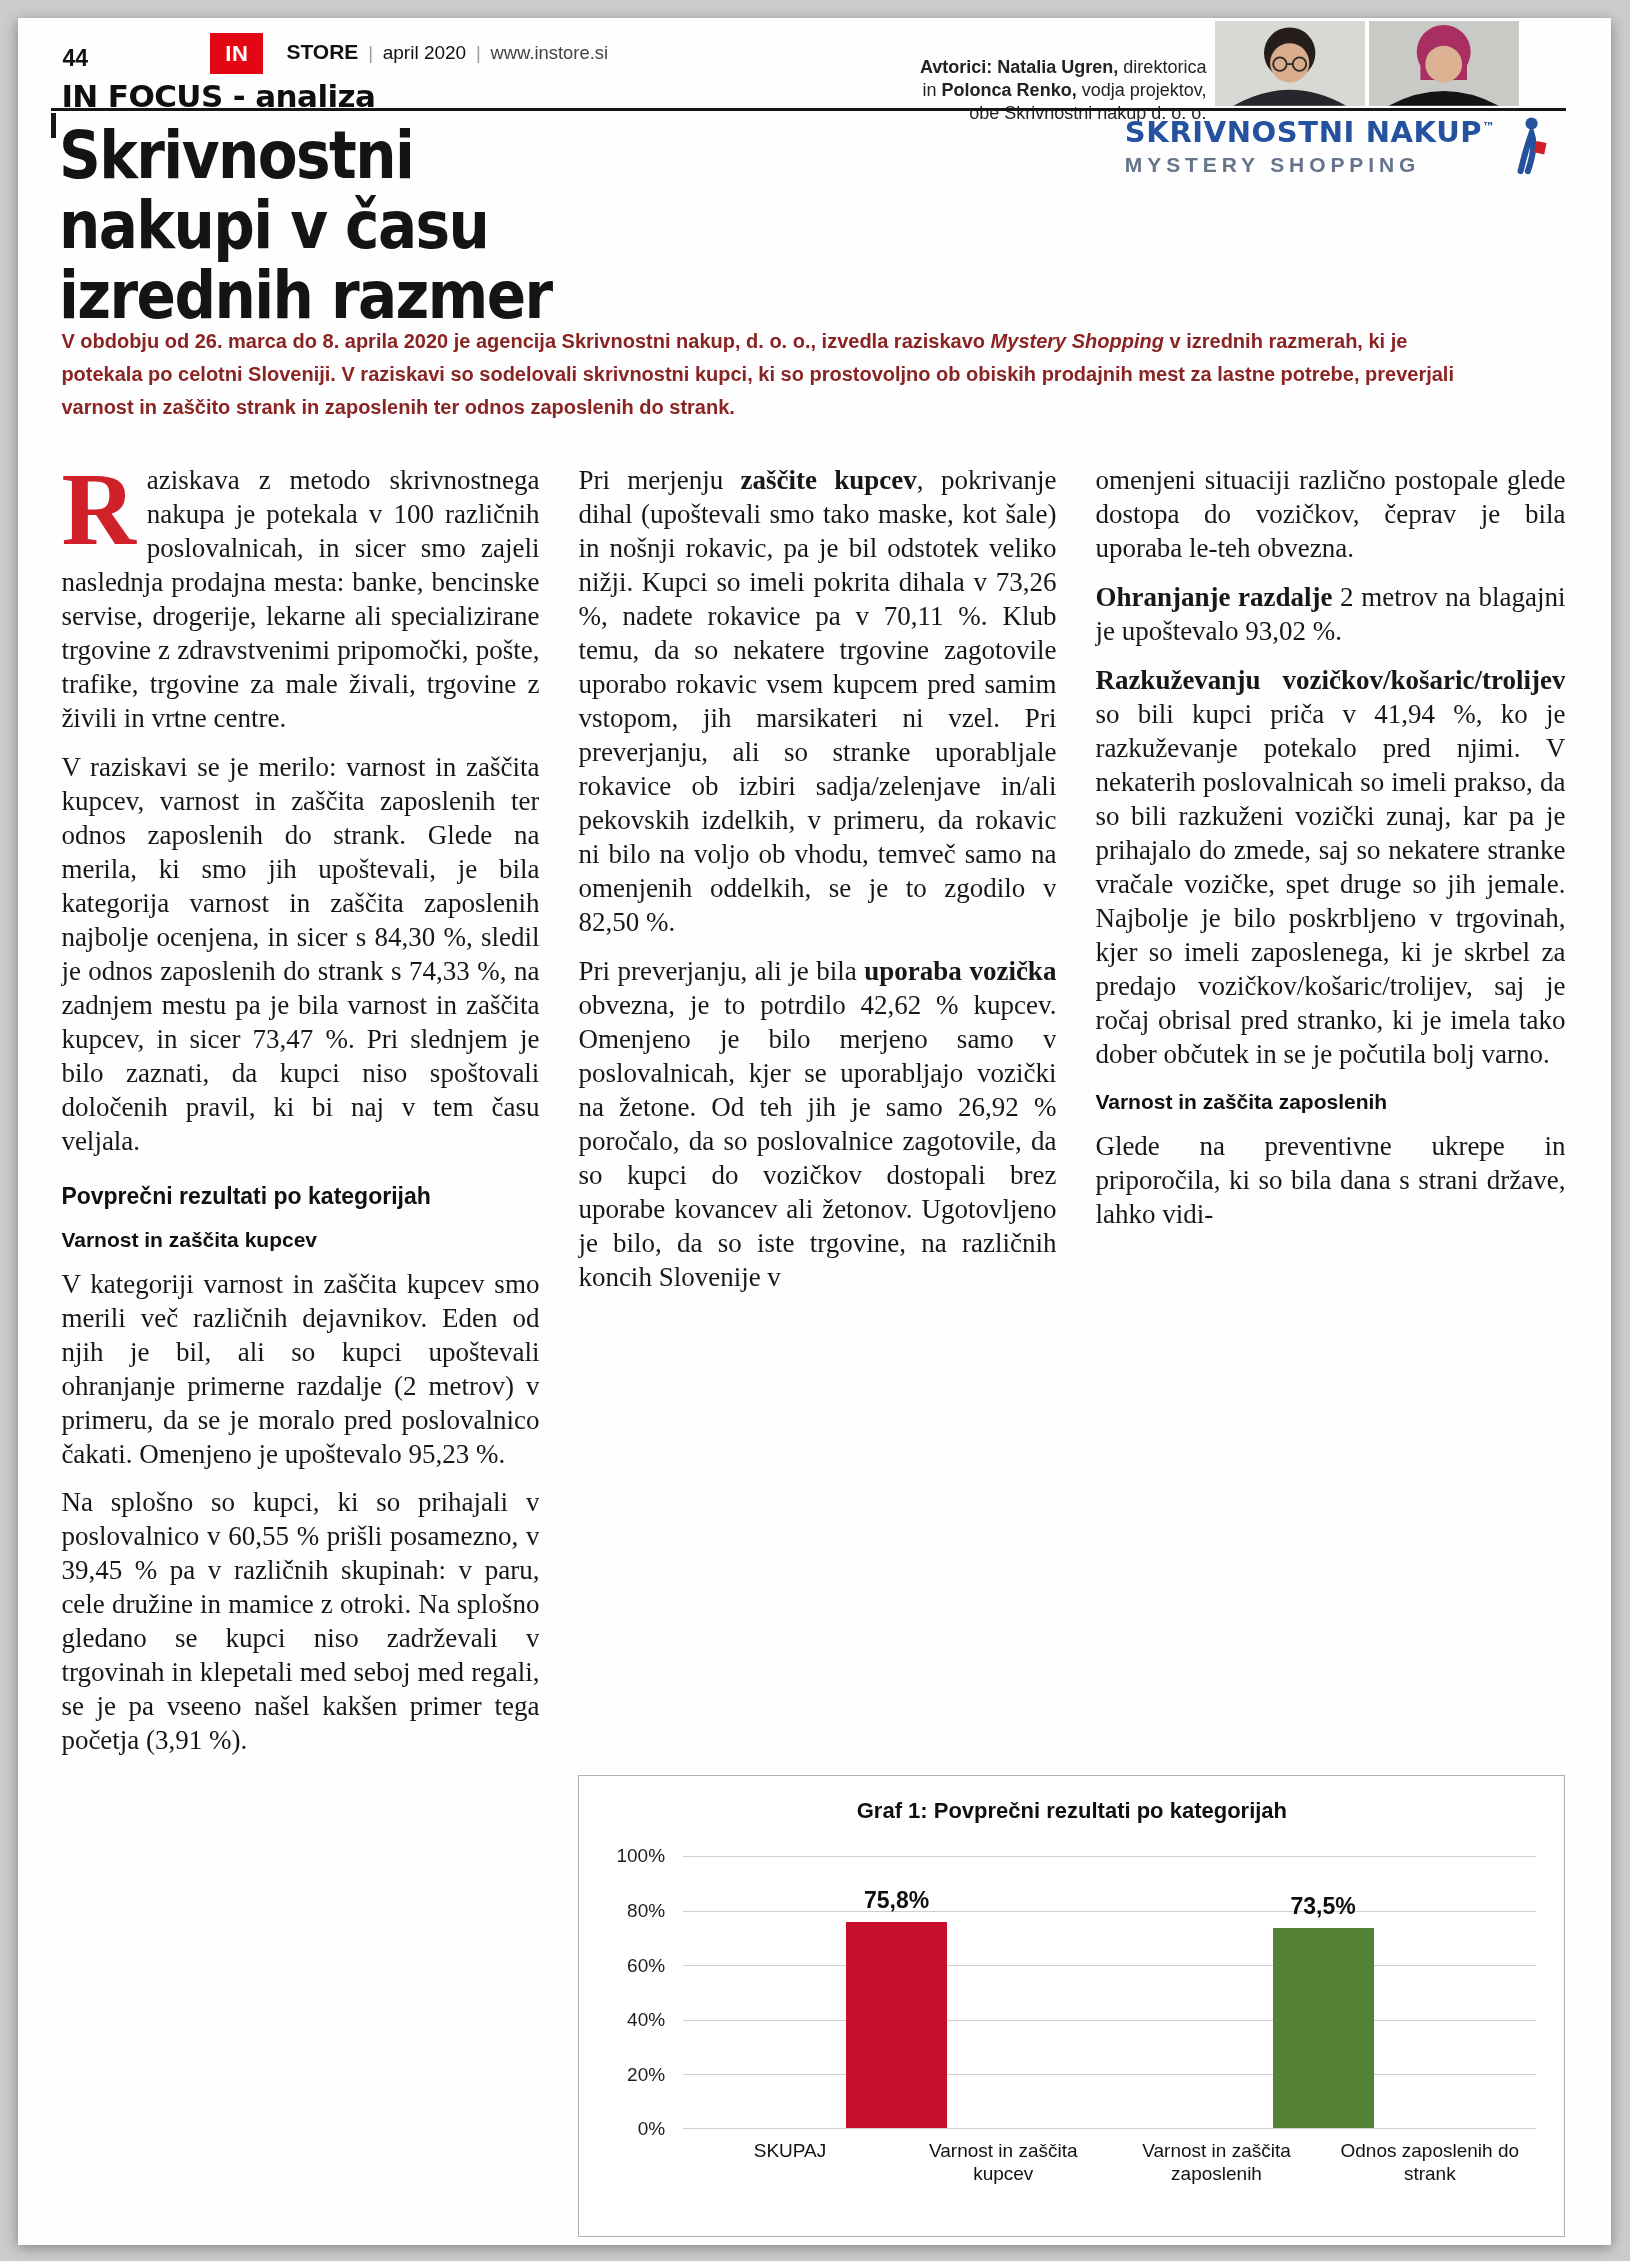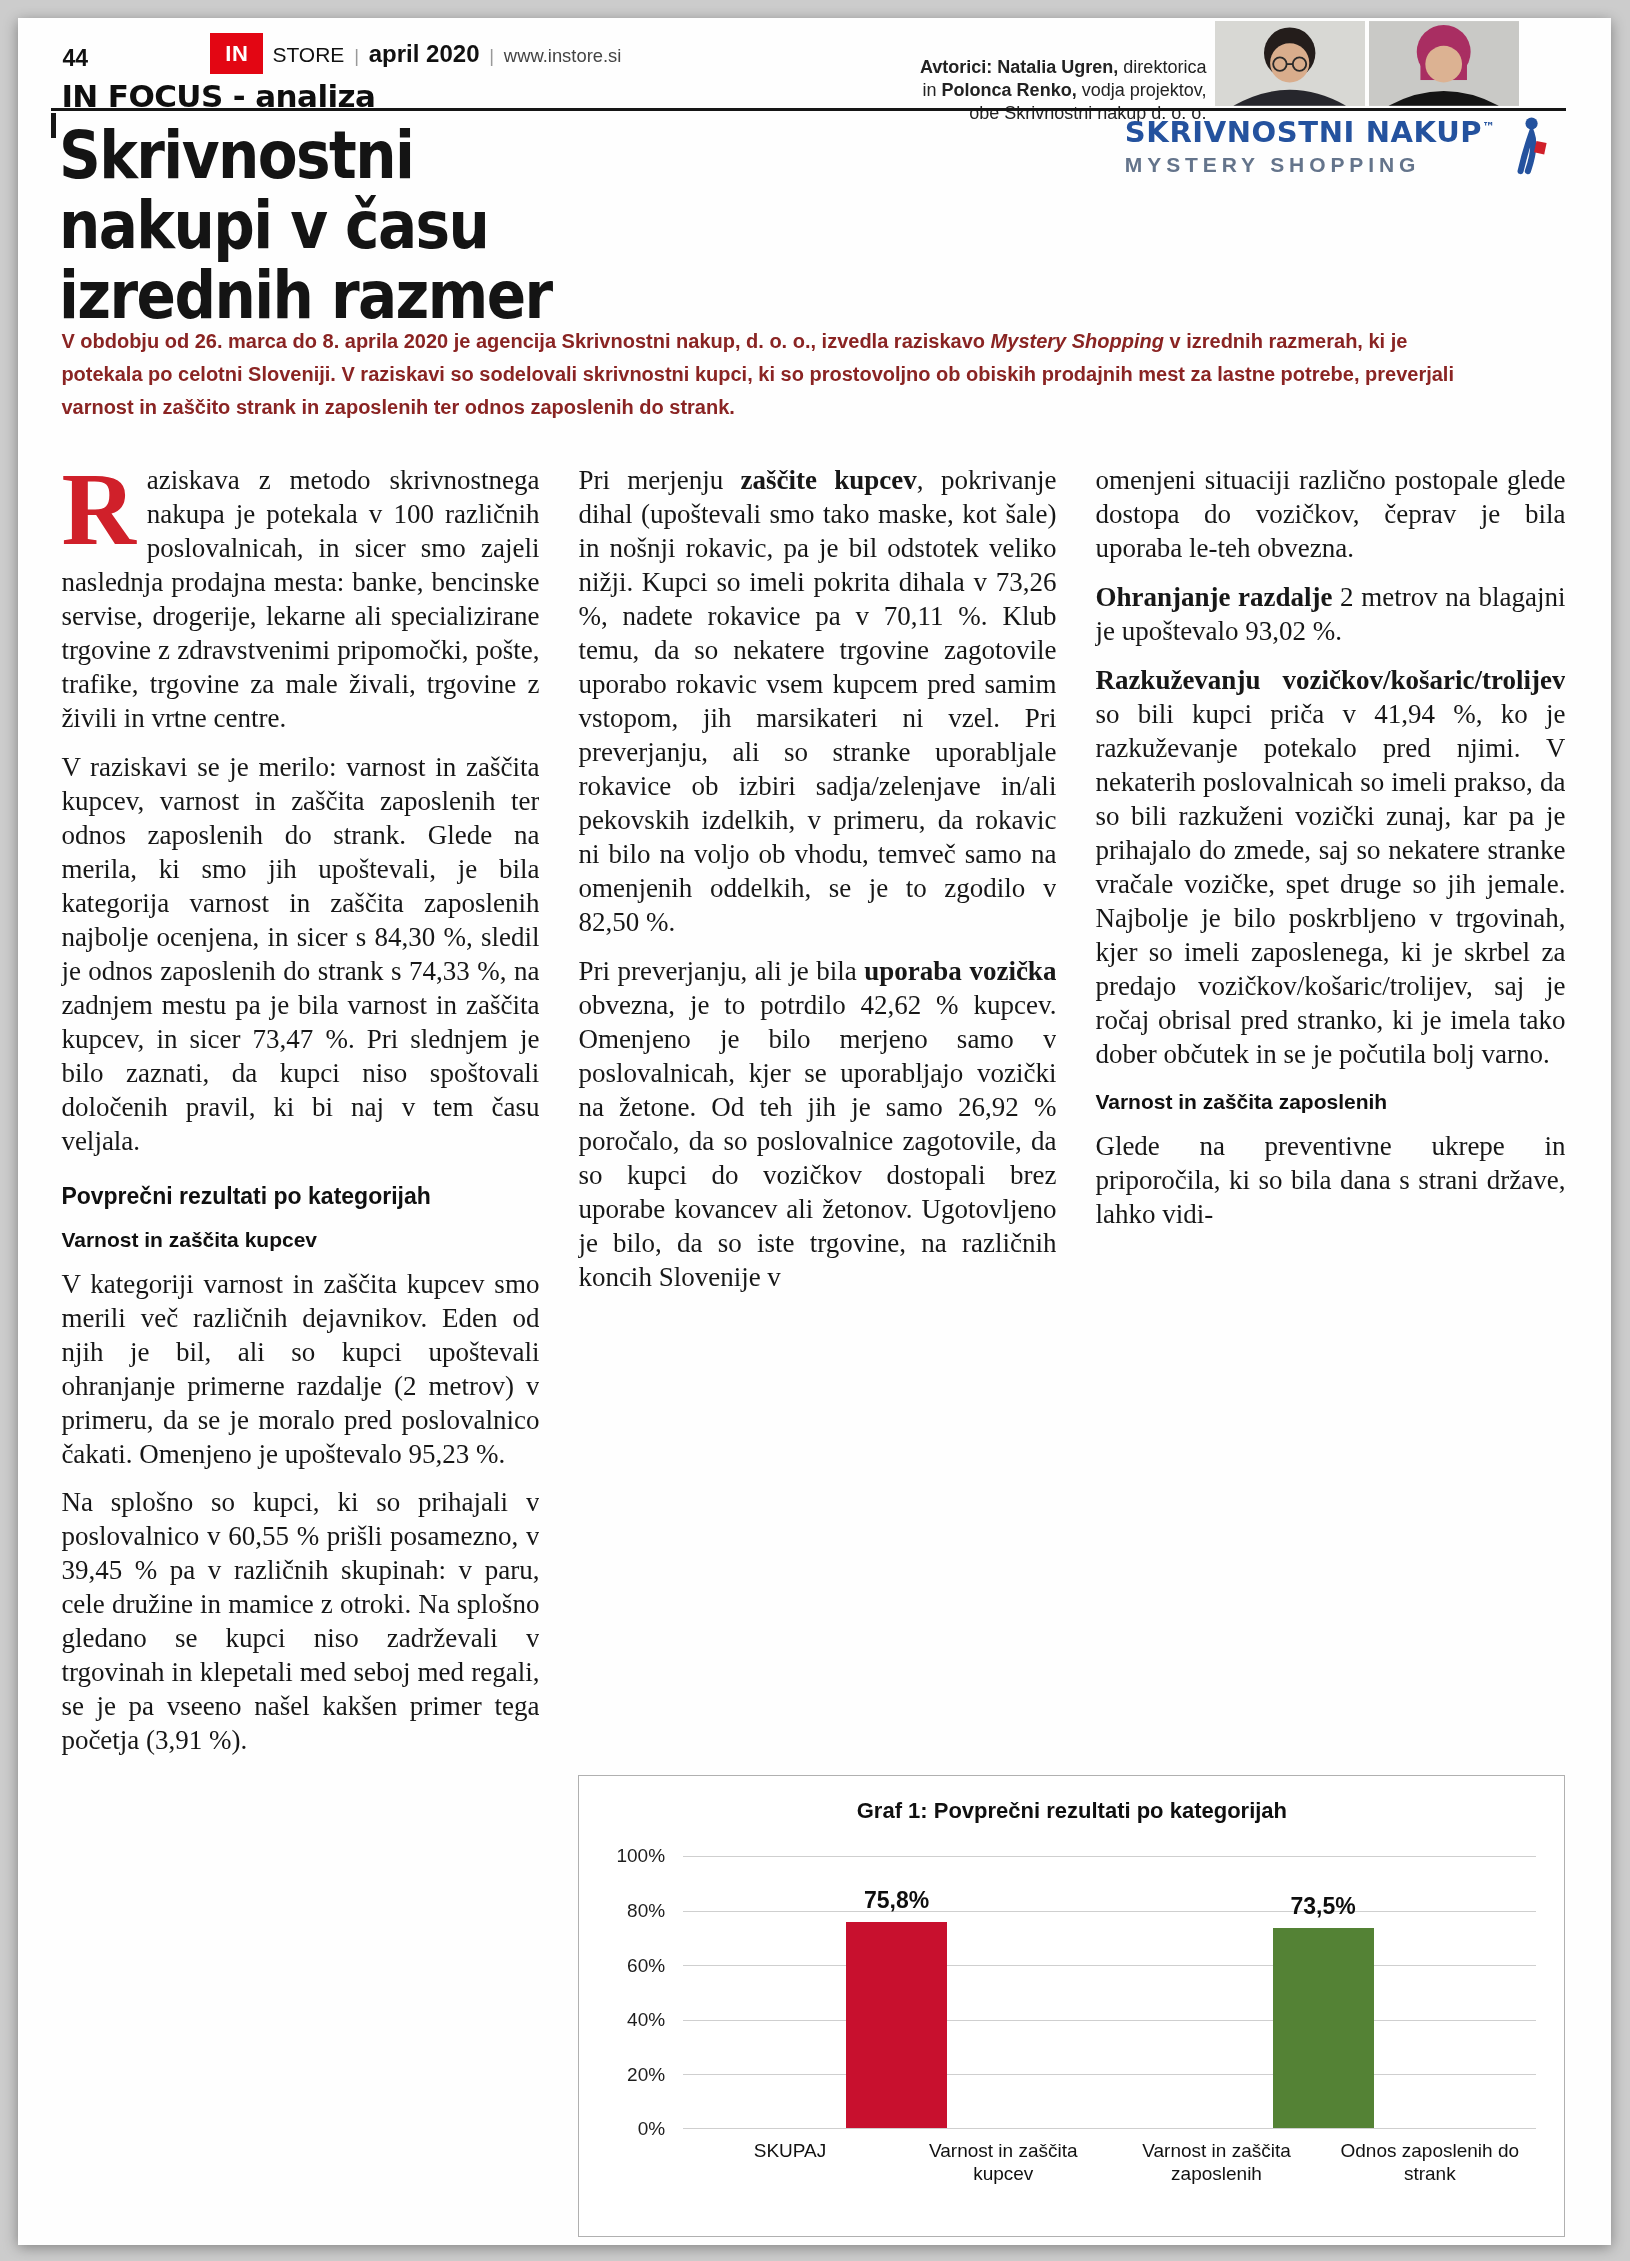--- a/index.html
+++ b/index.html
@@ -8,23 +8,23 @@
 
   .page { position:absolute; left:18.4px; top:18.4px; width:1593px; height:2227px;
           background:#fefefe; box-shadow:0 2.5px 13.5px rgba(0,0,0,.38); overflow:hidden; }
 
   
   .pagenum { position:absolute; left:44px; top:27px; font-size:23px; font-weight:700; color:#111; }
   .logo-box { position:absolute; left:192px; top:14.7px; width:53px; height:41px; background:#e30613;
               display:flex; align-items:center; justify-content:center; }
   .logo-box span { color:#fff; font-weight:700; font-size:22px; letter-spacing:0.6px; }
   .logo-row { position:absolute; left:254px; top:22px; display:flex; gap:9.8px; align-items:baseline; }
-  .logo-row .store { font-weight:400; font-size:21px; color:#111; }
+  .logo-row .store { font-weight:700; font-size:21px; color:#111;margin-left:14px; }
   .logo-row .pipe  { color:#999; font-size:18.4px; }
-  .logo-row .issue { font-weight:700; font-size:24px; color:#111; }
+  .logo-row .issue { font-weight:400; font-size:19px; color:#111; }
   .logo-row .site  { font-size:18.4px; color:#444; }
   .section { position:absolute; left:43px; top:60px; font-family:"DejaVu Sans", sans-serif;
              font-size:31px; font-weight:800; letter-spacing:-0.6px; color:#0f0f0f; }
 
   .authors { position:absolute; right:405px; top:38px; text-align:right;
              font-size:18px; line-height:23px; color:#222; }
   .authors .b { font-weight:700; }
 
   .photo { position:absolute; top:3.1px; width:150px; height:85px; overflow:hidden; background:#d6d6d4; }
   .photo1 { left:1197px; }

